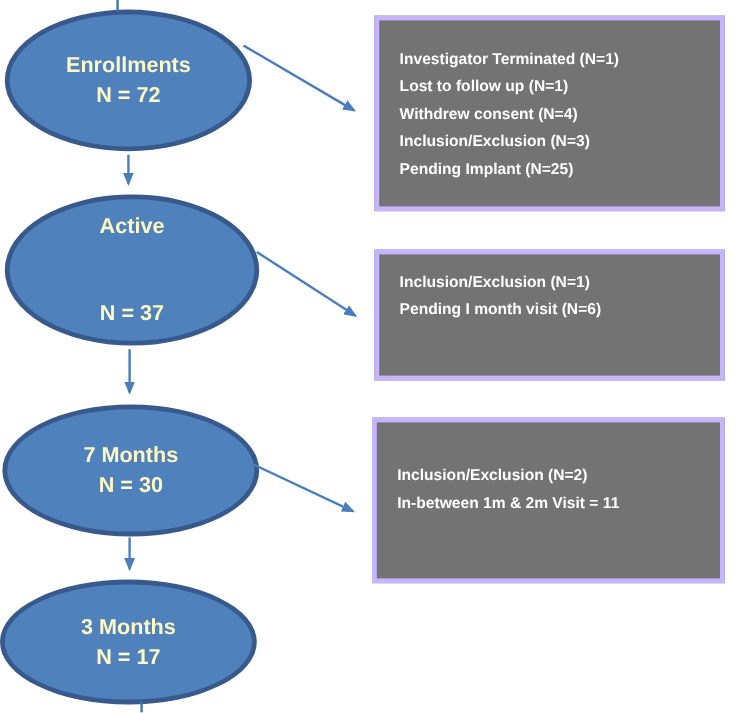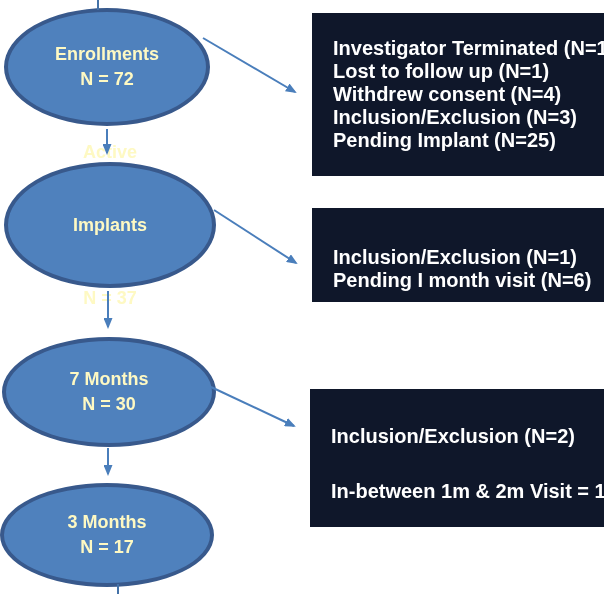--- a/index.html
+++ b/index.html
@@ -23,35 +23,35 @@
     line-height: 25px;
     display: flex;
     flex-direction: column;
     align-items: center;
     justify-content: center;
     text-align: center;
   }
   .sidebox {
     position: absolute;
     box-sizing: border-box;
-    background: #0f172a;
-    border: 4px solid #0f172a;
+    background: #737373;
+    border: 4px solid #c4b5fd;
     color: #ffffff;
     font-weight: bold;
-    font-size: 20px;
+    font-size: 13px;
     line-height: 23px;
     display: flex;
     flex-direction: column;
     align-items: flex-start;
     padding-left: 17px;
     padding-right: 6px;
   }
   #b1 { left: 312px; top: 13px;  width: 292px; height: 163px; justify-content: center; }
-  #b2 { left: 312px; top: 208px; width: 292px; height: 94px; padding-top: 34px; }
-  #b3 { left: 310px; top: 389px; width: 294px; height: 138px; padding-top: 32px; gap: 32px; }
+  #b2 { left: 312px; top: 208px; width: 292px; height: 109px; padding-top: 11px; }
+  #b3 { left: 310px; top: 348px; width: 294px; height: 138px; padding-top: 32px; }
   #e1 { left: 4px; top: 8px;   width: 206px; height: 118px; }
   #e2 { left: 4px; top: 162px; width: 212px; height: 126px; gap: 48px; }
   #e3 { left: 2px; top: 337px; width: 214px; height: 110px; }
   #e4 { left: 0; top: 483px; width: 214px; height: 104px; }
   #arrow-layer {
     position: absolute;
     left: 0; top: 0;
     width: 615px; height: 594px;
     pointer-events: none;
   }
@@ -62,21 +62,20 @@
 
 <div id="stage">
 
   <div class="node" id="e1">
     <span class="line-span">Enrollments</span>
     <span class="line-span">N = 72</span>
   </div>
 
   <div class="node" id="e2">
     <span class="line-span">Active</span>
-    <span class="line-span">Implants</span>
     <span class="line-span">N = 37</span>
   </div>
 
   <div class="node" id="e3">
     <span class="line-span">7 Months</span>
     <span class="line-span">N = 30</span>
   </div>
 
   <div class="node" id="e4">
     <span class="line-span">3 Months</span>

